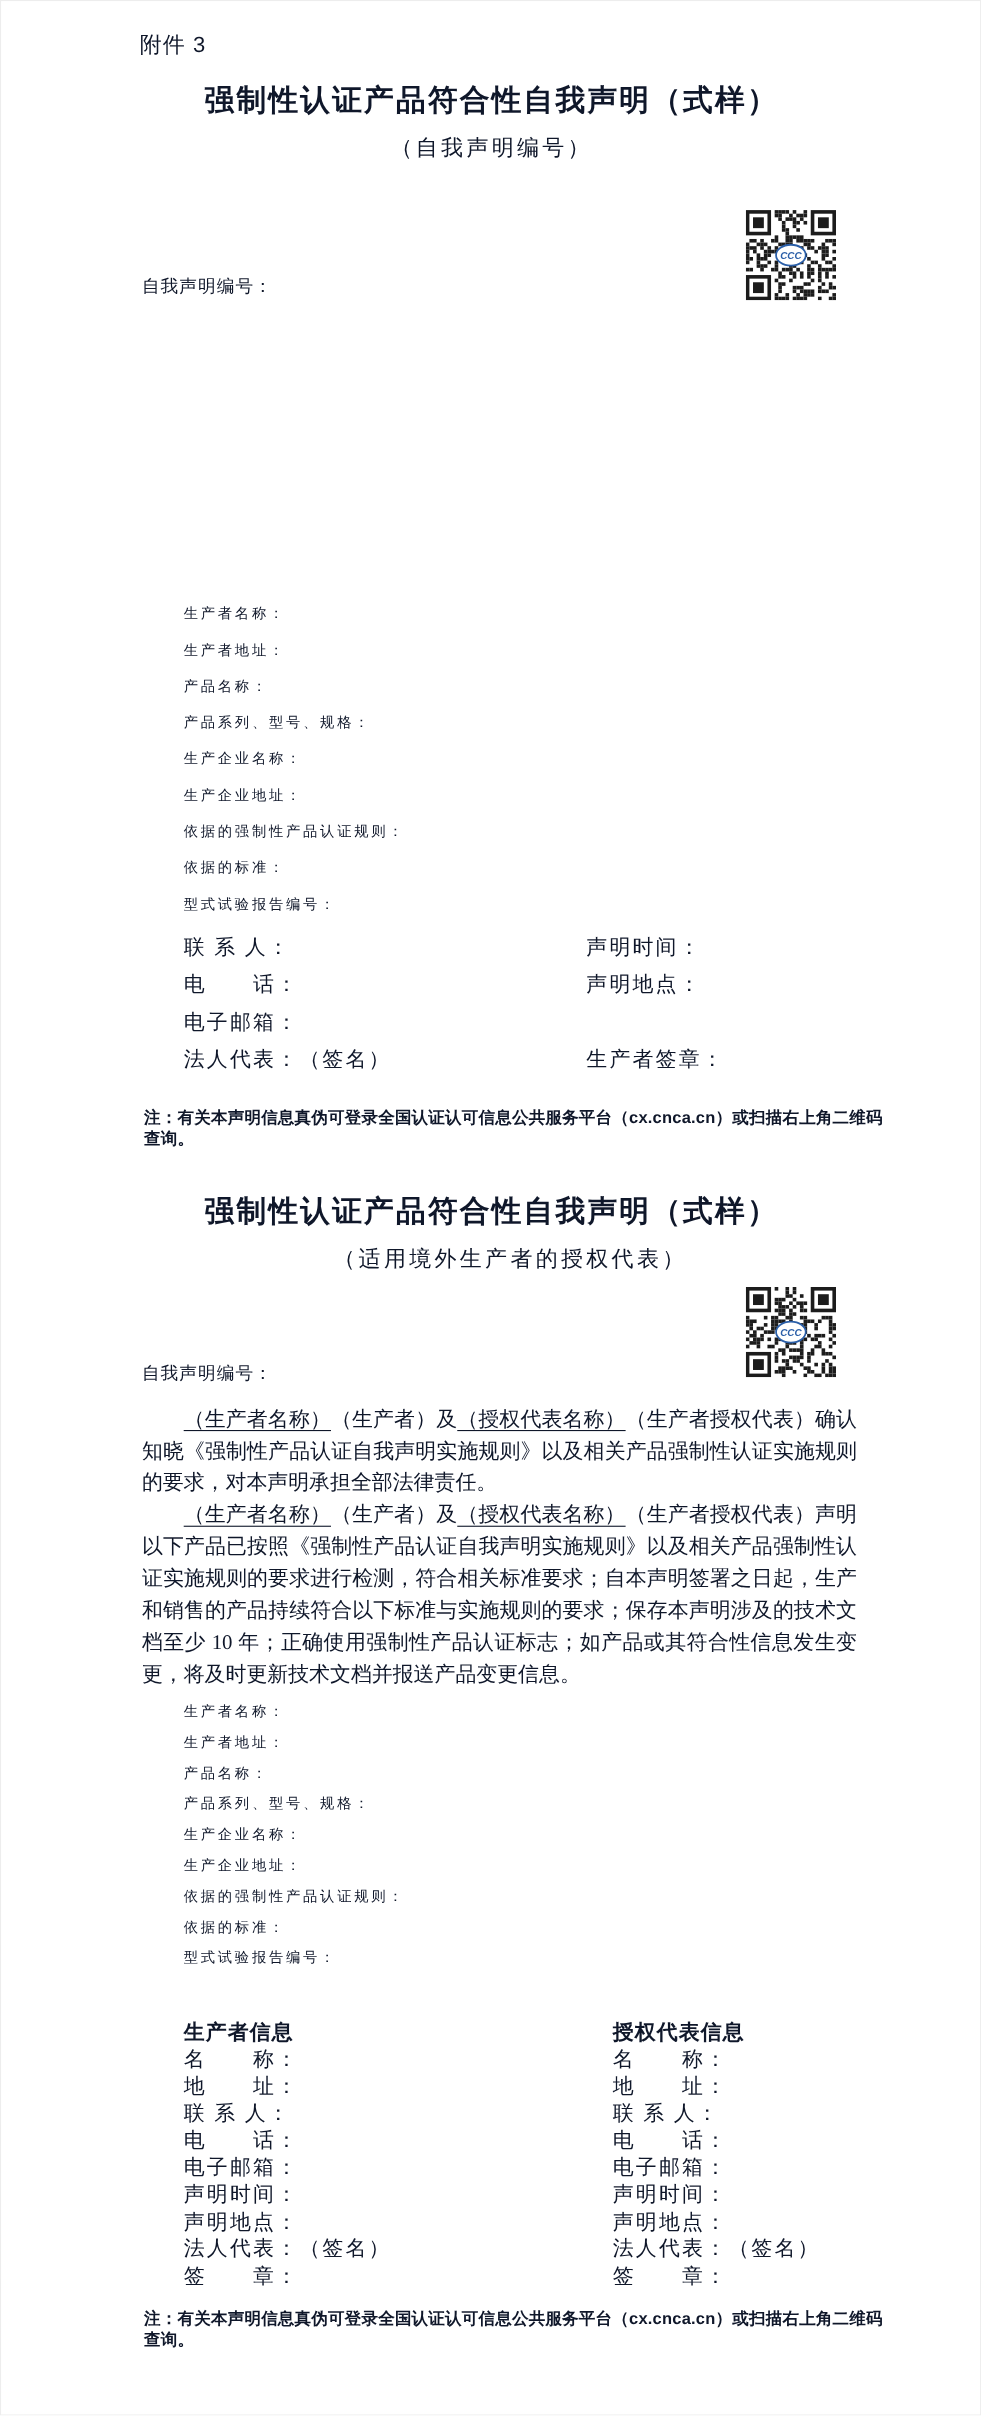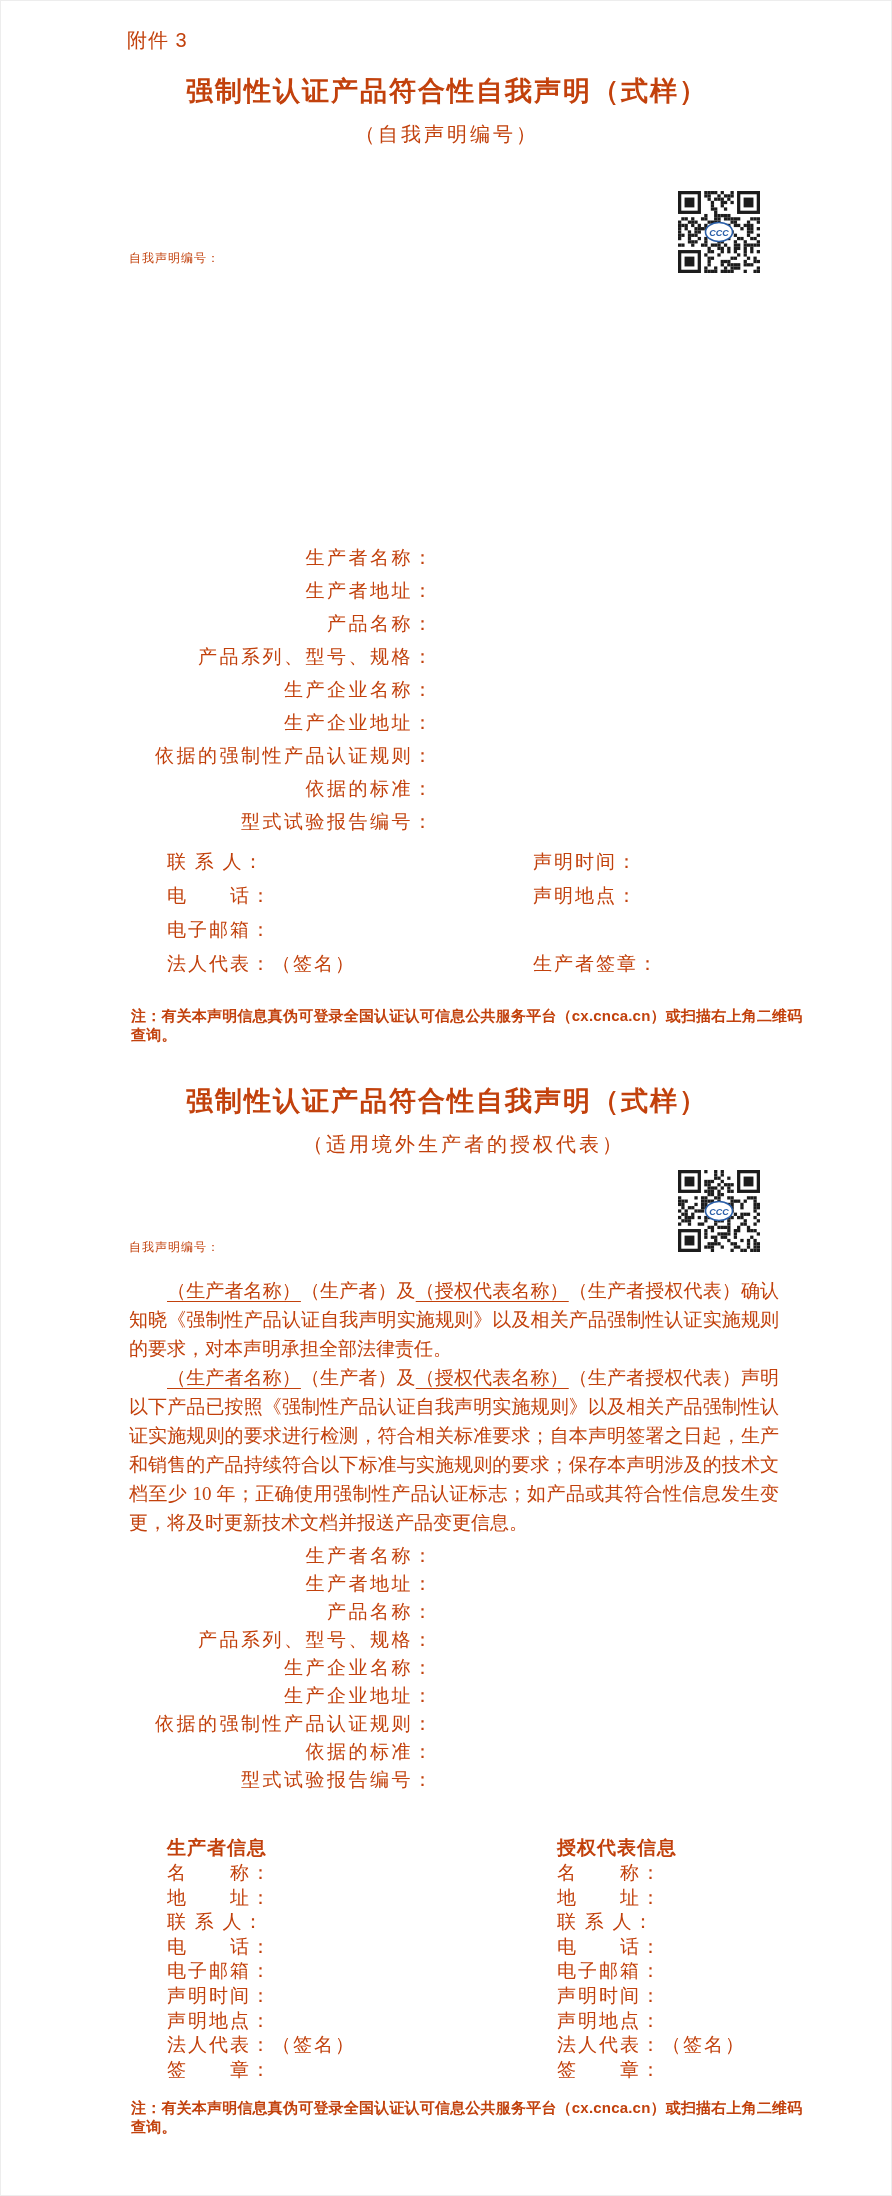--- a/index.html
+++ b/index.html
@@ -1,39 +1,39 @@
 <!DOCTYPE html>
 <html lang="zh"><head>
 <meta charset="utf-8">
 <style>
   html,body{margin:0;padding:0;background:#ffffff;}
   .page{
     position:relative;
     width:892px;height:2196px;
     background:#ffffff;
-    color:#c2410c;
+    color:#0f172a;
     font-family:"Liberation Serif","DejaVu Serif",serif;
     overflow:hidden;
     box-sizing:border-box;
     border:1px solid #ededed;
   }
   .abs{position:absolute;}
   .sans{font-family:"Liberation Sans","DejaVu Sans",sans-serif;}
   .attachment{left:126px;top:26px;font-size:20px;letter-spacing:1px;}
   .doc-title{left:0;top:0;width:892px;text-align:center;font-size:27px;font-weight:bold;letter-spacing:2px;}
   .doc-subtitle{left:0;top:0;width:892px;text-align:center;font-size:20px;letter-spacing:3px;}
   .qr-box{width:82px;height:82px;}
-  .decl-no{left:128px;font-size:12px;letter-spacing:1px;}
+  .decl-no{left:128px;font-size:16px;letter-spacing:1px;}
   .paras{left:128px;width:650px;text-align:justify;font-size:19px;}
   .paras .para{margin:0;text-indent:2em;}
   .lh31 .para{line-height:31px;}
   .lh29 .para{line-height:29px;}
   .seg{text-decoration:none;}
   .seg.u{text-decoration:underline;text-underline-offset:4px;}
-  .fields{left:154px;font-size:19px;letter-spacing:2.5px;text-align:right;}
+  .fields{left:166px;font-size:13px;letter-spacing:2.5px;}
   .fields .list-line{white-space:pre;}
   .f-lh33 .list-line{line-height:33px;}
   .f-lh28 .list-line{line-height:28px;}
   .col{font-size:19px;letter-spacing:2px;}
   .col .list-line{white-space:pre;}
   .contact .list-line{line-height:34px;}
   .info-header{font-size:19px;font-weight:bold;letter-spacing:1px;font-family:"Liberation Sans","DejaVu Sans",sans-serif;}
   .info-col .list-line{line-height:24.6px;font-size:19px;}
   .note{left:130px;width:680px;font-size:15px;font-weight:bold;letter-spacing:0.2px;
         font-family:"Liberation Sans","DejaVu Sans",sans-serif;}

